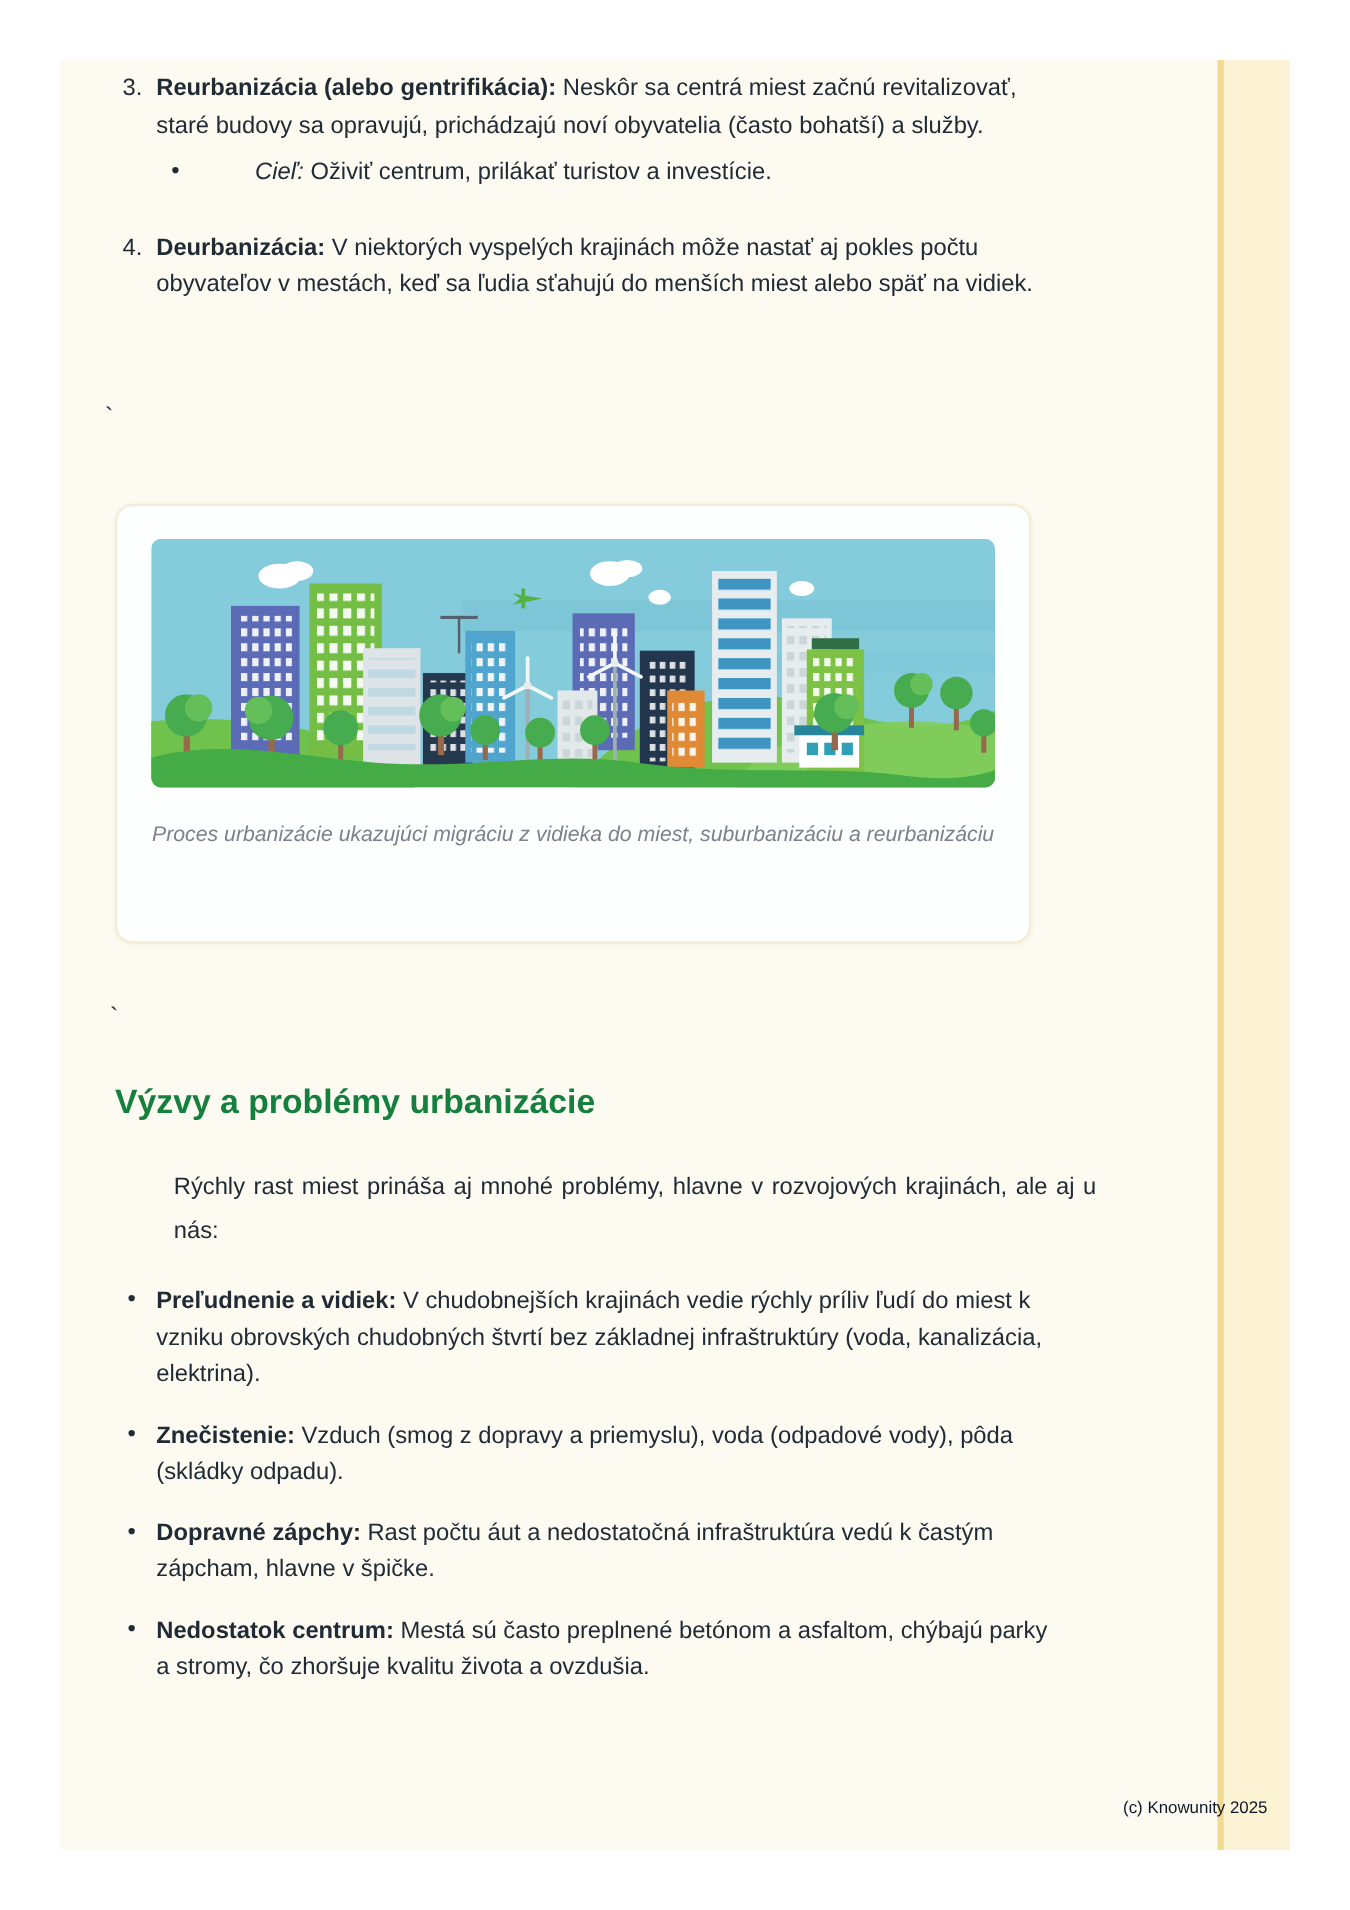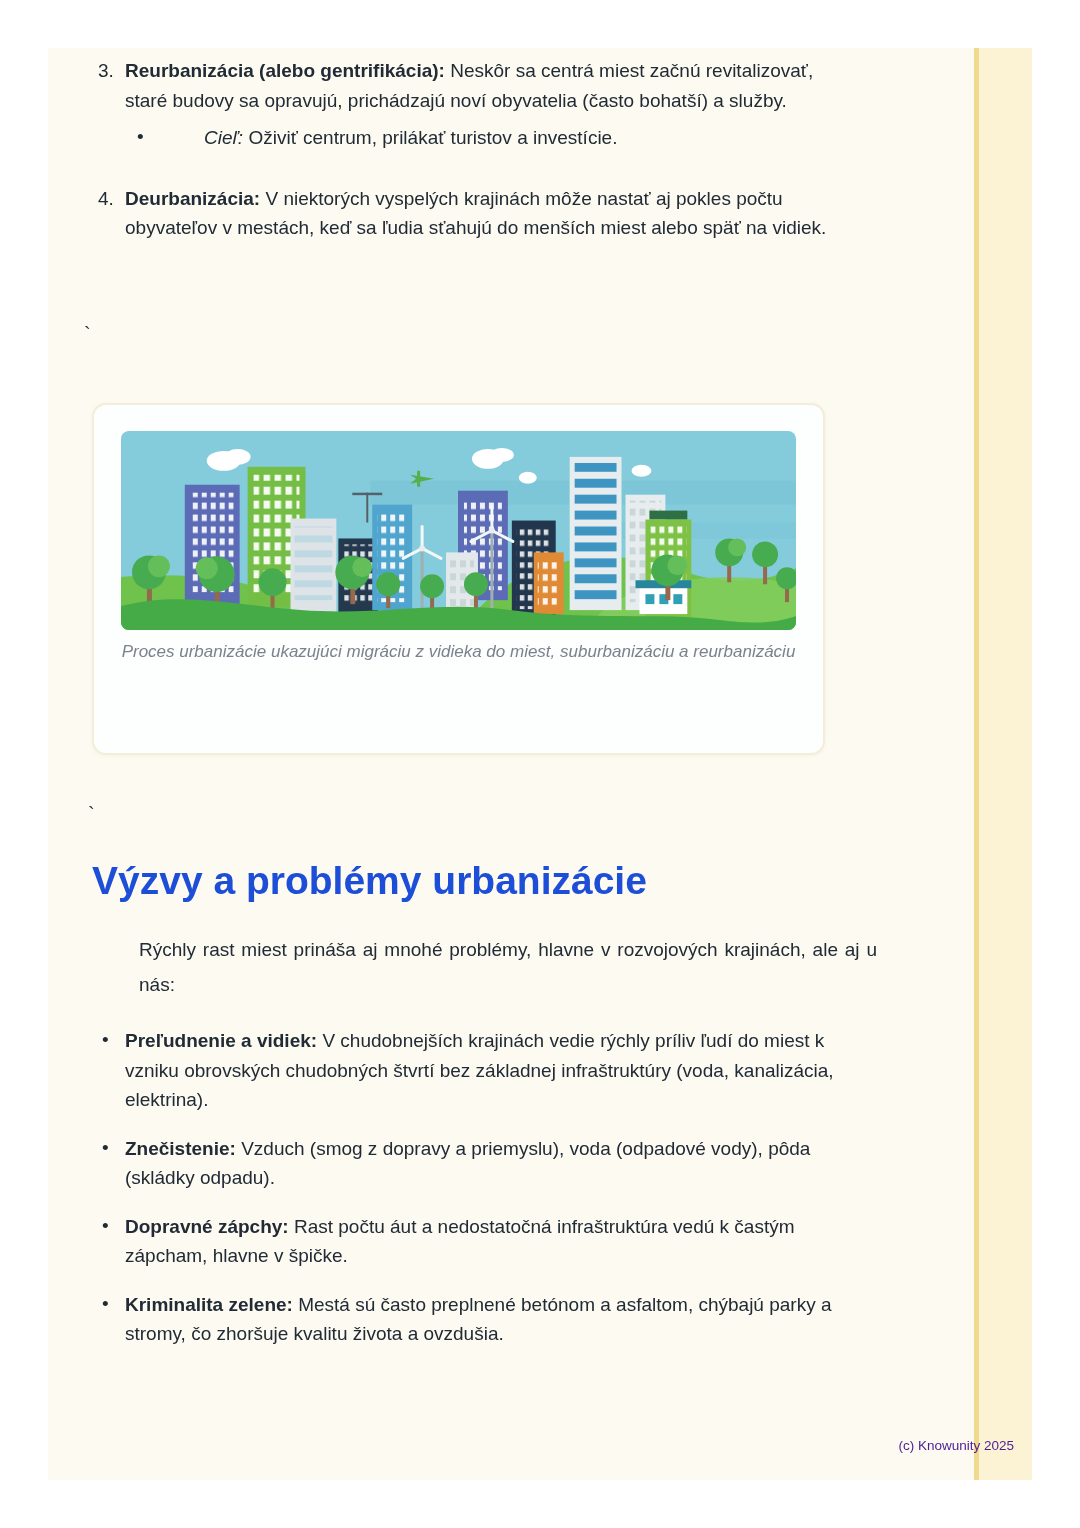--- a/index.html
+++ b/index.html
@@ -40,33 +40,33 @@
   #tick1{top:276px;left:36px;}
   #tick2{top:756px;left:40px;}
   
   #card{
     top:355px;left:44px;width:733px;height:352px;box-sizing:border-box;
     background:#FDFEFE;border:2px solid #F4EDD8;border-radius:14px;
     padding:26px 27px 0 27px;box-shadow:0 1px 4px rgba(120,110,60,.06);
   }
   .art{width:675px;height:199px;border-radius:8px;overflow:hidden;display:block;}
   .caption{
-    margin-top:6px;font-style:italic;color:#7A828C;
+    margin-top:22px;font-style:italic;color:#7A828C;
     font-size:17px;line-height:31px;text-align:center;
   }
   
-  #heading{top:814px;font-size:39px;line-height:38px;font-weight:700;color:#1d4ed8;width:760px;}
+  #heading{top:814px;font-size:27px;line-height:38px;font-weight:700;color:#15803d;width:760px;}
   #intro{top:884px;text-align:justify;line-height:35px;width:738px;margin-left:47px;}
   #bullets{top:978px;width:748px;}
   .bli{position:relative;padding-left:33px;margin-bottom:19px;}
   .bli::before{content:"\2022";position:absolute;left:10px;top:-1px;}
   
   #footer{
     position:absolute;top:1389px;right:18px;
-    font-size:13.5px;line-height:18px;color:#4c1d95;
+    font-size:13.5px;line-height:18px;color:#0f172a;
   }
 </style>
 </head>
 <body>
 
 <div class="page">
 
   <div class="accent-band"></div>
   <div class="accent-line"></div>
 
@@ -227,19 +227,19 @@
     <div class="bli">
       <span class="b">Preľudnenie a vidiek:</span><span> V chudobnejších krajinách vedie rýchly príliv ľudí do miest k vzniku obrovských chudobných štvrtí bez základnej infraštruktúry (voda, kanalizácia, elektrina).</span>
     </div>
     <div class="bli">
       <span class="b">Znečistenie:</span><span> Vzduch (smog z dopravy a priemyslu), voda (odpadové vody), pôda (skládky odpadu).</span>
     </div>
     <div class="bli">
       <span class="b">Dopravné zápchy:</span><span> Rast počtu áut a nedostatočná infraštruktúra vedú k častým zápcham, hlavne v špičke.</span>
     </div>
     <div class="bli">
-      <span class="b">Kriminalita zelene:</span><span> Mestá sú často preplnené betónom a asfaltom, chýbajú parky a stromy, čo zhoršuje kvalitu života a ovzdušia.</span>
+      <span class="b">Nedostatok centrum:</span><span> Mestá sú často preplnené betónom a asfaltom, chýbajú parky a stromy, čo zhoršuje kvalitu života a ovzdušia.</span>
     </div>
   </div>
 
   <div id="footer">(c) Knowunity 2025</div>
 
 </div>
 
 </body></html>

